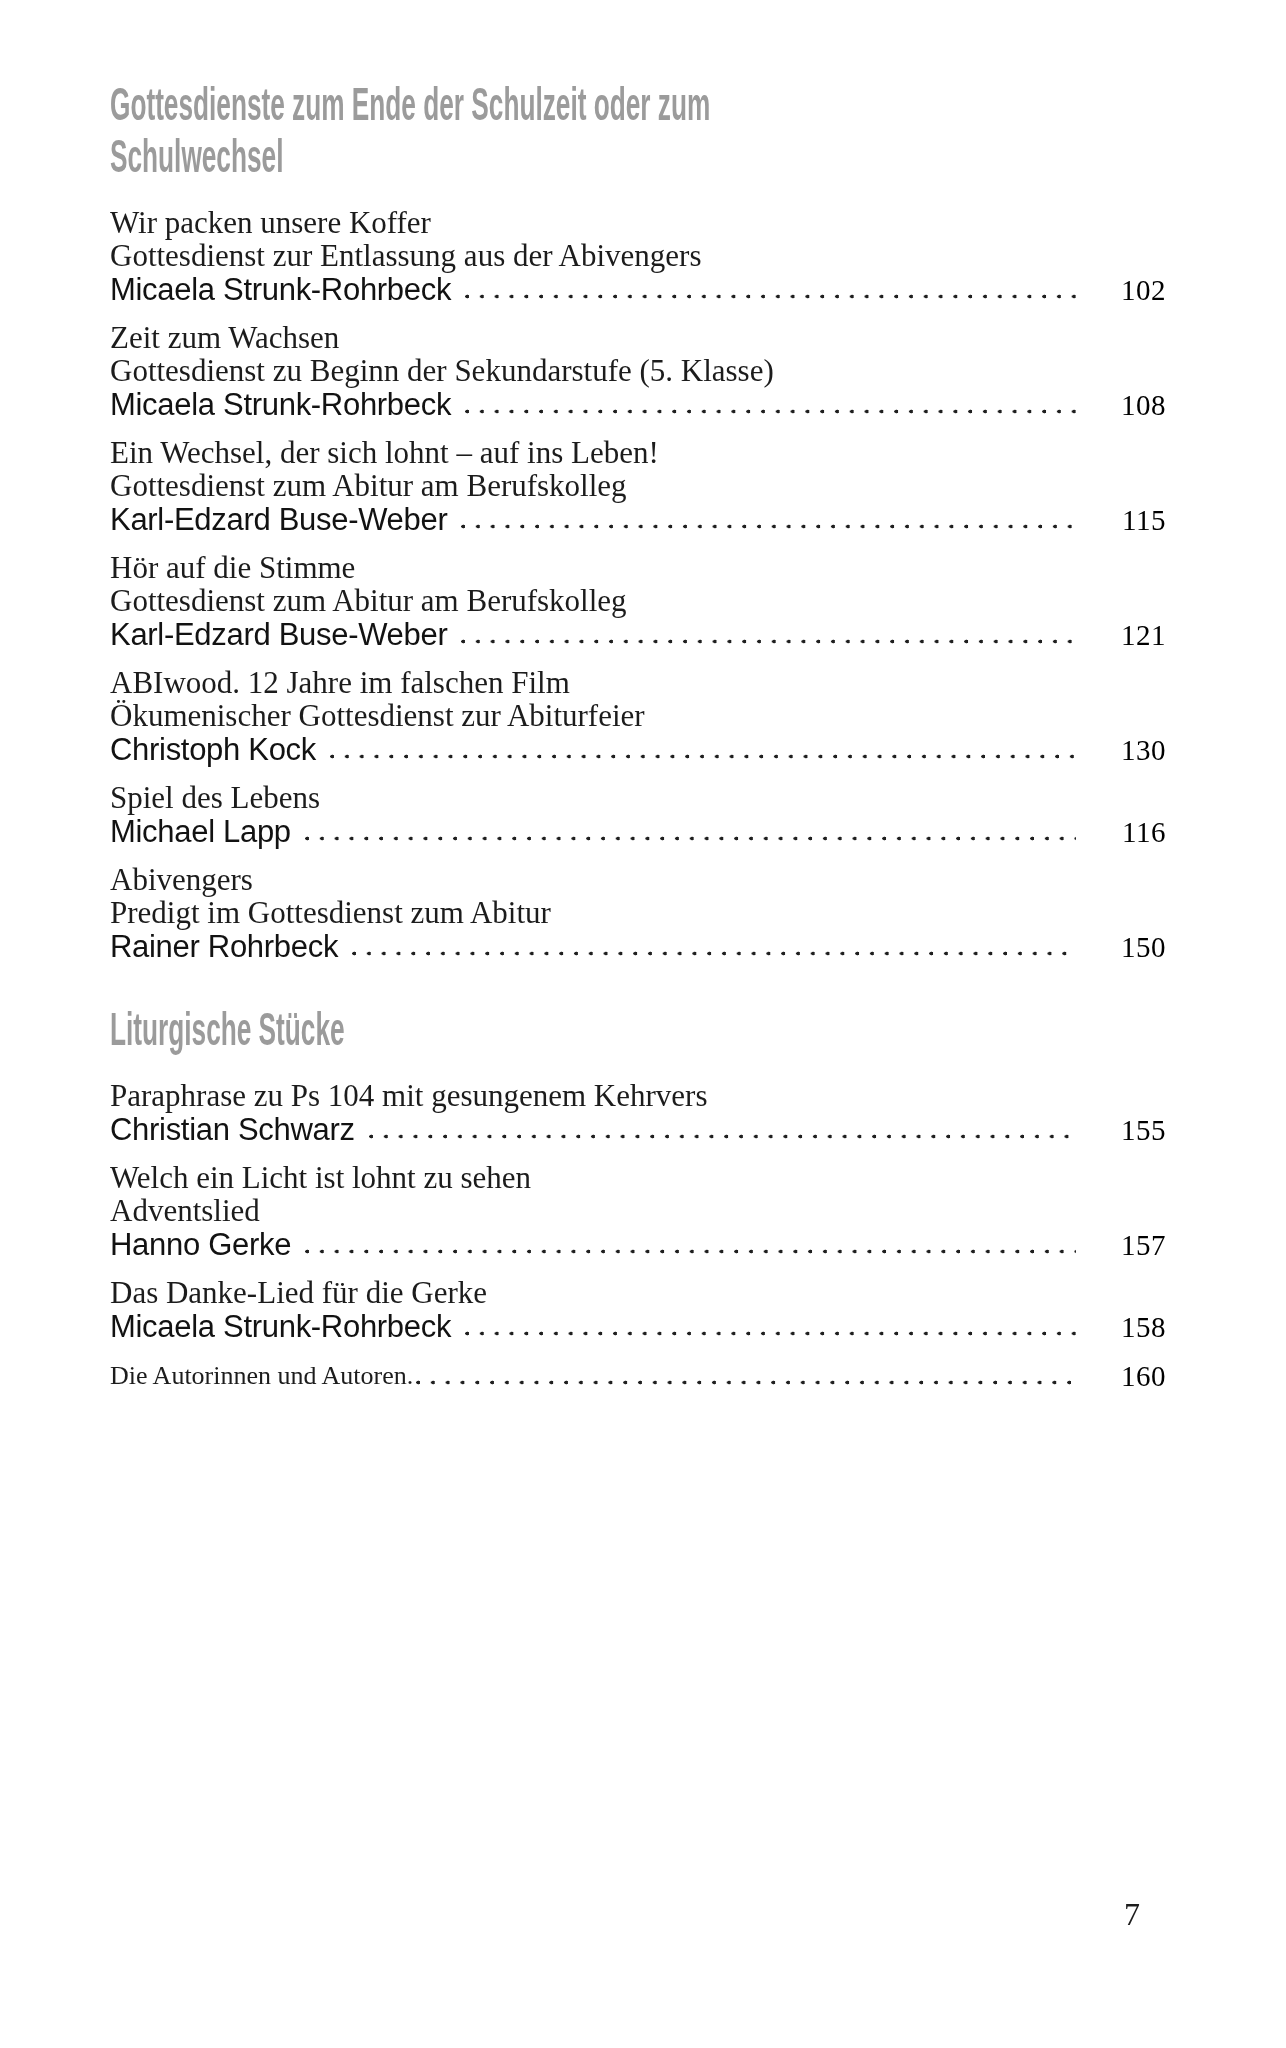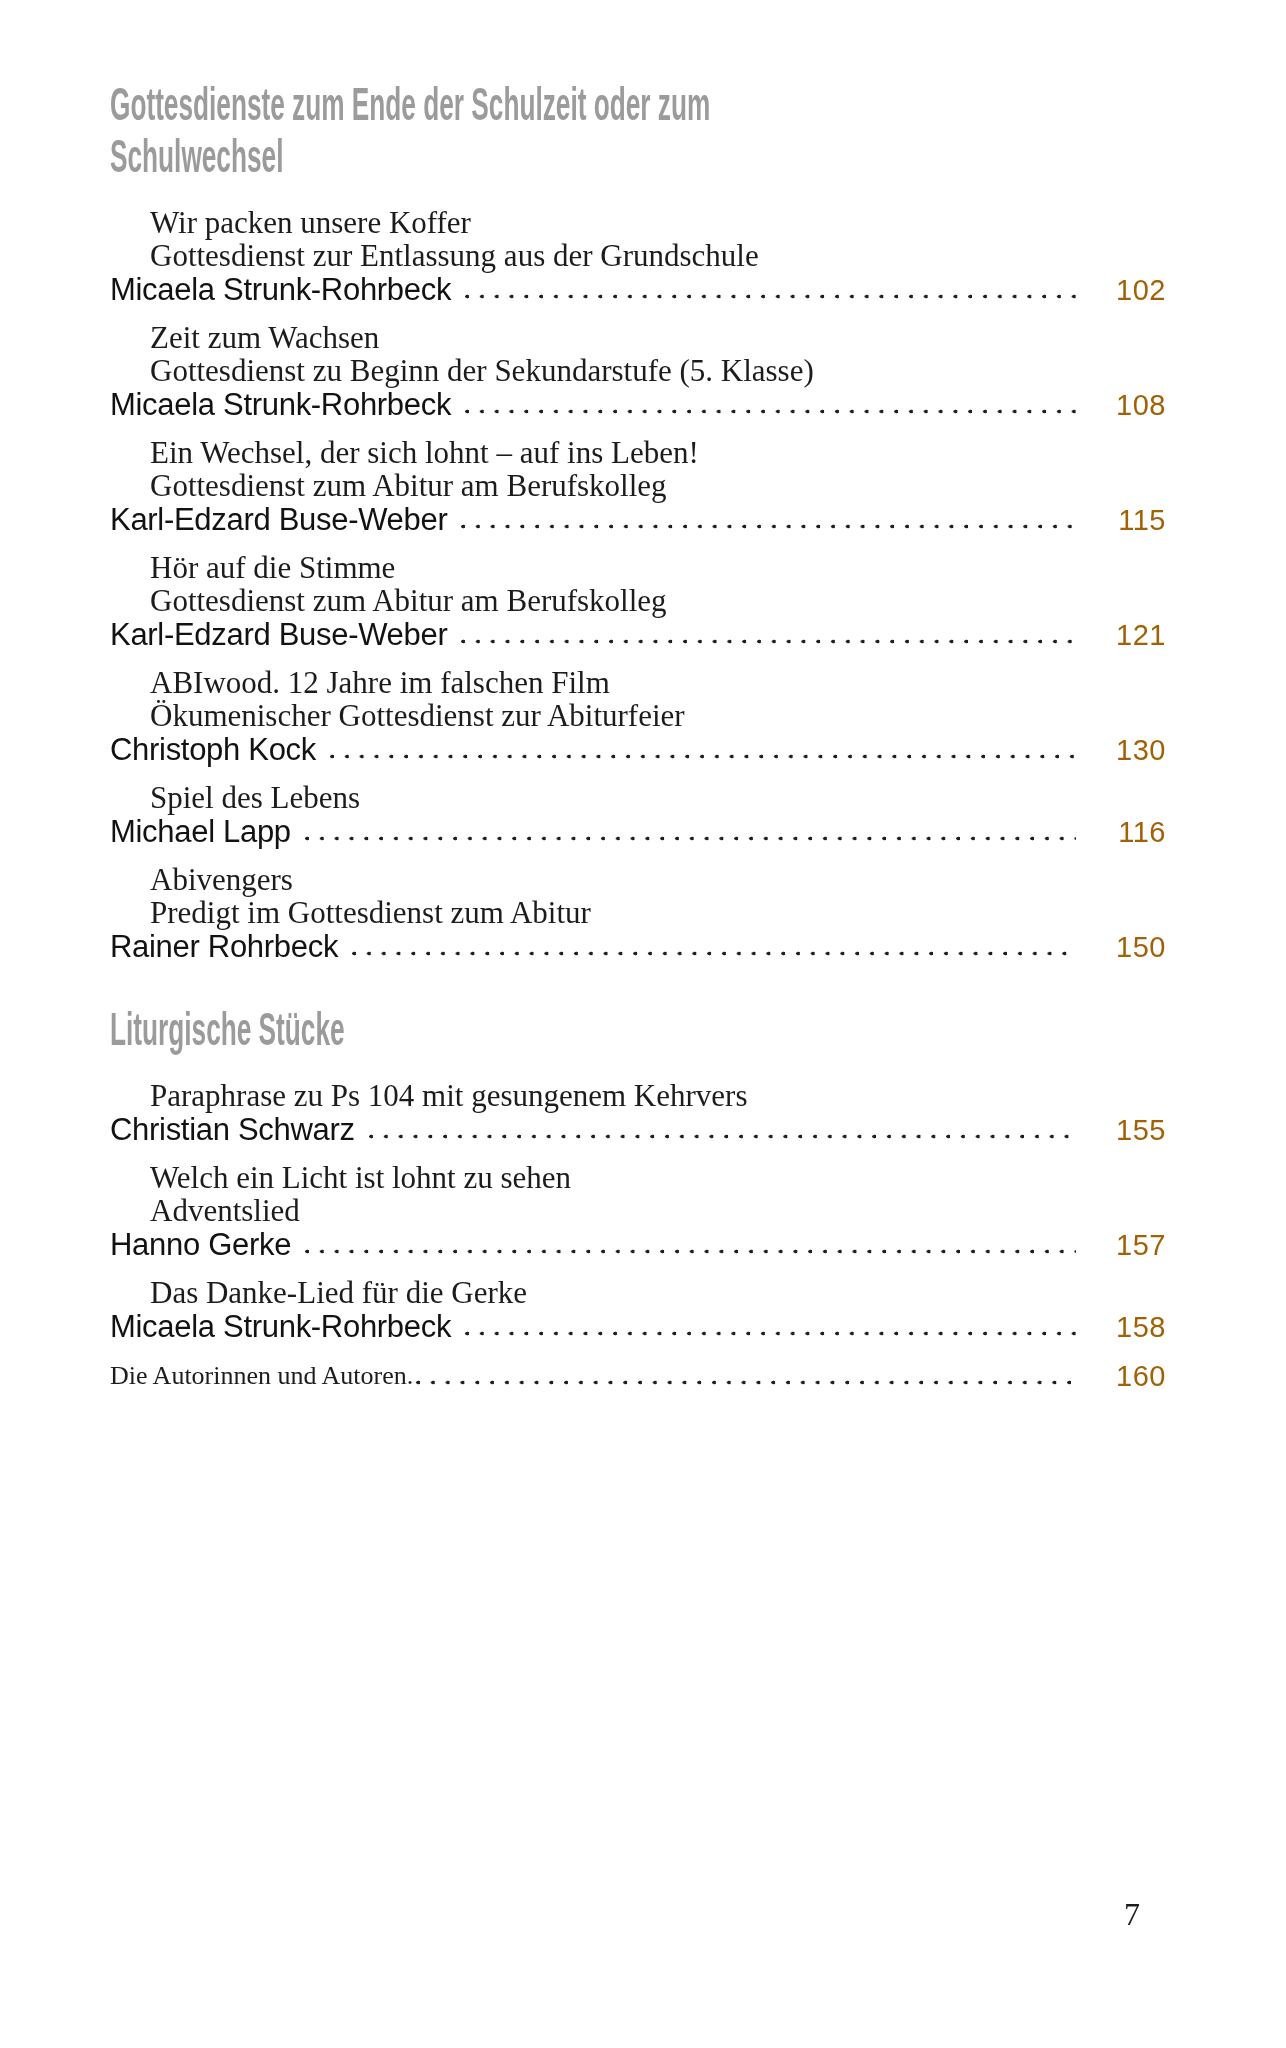--- a/index.html
+++ b/index.html
@@ -35,21 +35,20 @@
   }
   .toc-section + .toc-section .section-heading{margin-top:38px;}
 
   .entry{margin:0 0 13px 0;}
   .title-line{
     font-family:"Liberation Serif", serif;
     font-size:31px;
     line-height:33px;
     color:var(--body-color);
     white-space:nowrap;
-    margin-left:40px;
   }
   .leader-row{
     display:flex;
     align-items:center;
     line-height:36px;
     white-space:nowrap;
   }
   .leader-text.author-lead{
     font-family:"Liberation Sans", sans-serif;
     font-size:31px;
@@ -68,24 +67,24 @@
     margin:0 0 9px 14px;
     background-image:radial-gradient(circle at 2.2px 2.5px, var(--dot-color) 1.7px, rgba(0,0,0,0) 2.15px);
     background-size:14.8px 5px;
     background-repeat:repeat-x;
   }
   .leader-row.title-style .dots{margin-left:3px;}
   .pagenum{
     flex:0 0 90px;
     width:90px;
     text-align:right;
-    font-family:Liberation Sans, sans-serif;
+    font-family:Liberation Serif, serif;
     font-size:29px;
     letter-spacing:0.5px;
-    color:#a16207;
+    color:#000000;
   }
   .folio{
     position:absolute;
     top:1896px;
     right:146px;
     font-family:"Liberation Serif", serif;
     font-size:32px;
     color:var(--body-color);
   }
 </style>
@@ -96,21 +95,21 @@
   <div class="content">
   <section class="toc-section">
     <h2 class="section-heading">
           <div class="heading-line">Gottesdienste zum Ende der Schulzeit oder zum</div>
           <div class="heading-line">Schulwechsel</div>
         </h2>
     <div class="section-entries">
   <div class="entry">
     <div class="entry-lines">
               <div class="title-line">Wir packen unsere Koffer</div>
-              <div class="title-line">Gottesdienst zur Entlassung aus der Grundschule</div>
+              <div class="title-line">Gottesdienst zur Entlassung aus der Abivengers</div>
             </div>
     <div class="leader-row">
       <span class="leader-text author-lead">Micaela Strunk-Rohrbeck</span>
       <span class="dots"></span>
       <span class="pagenum">102</span>
     </div>
   </div>
 
   <div class="entry">
     <div class="entry-lines">

